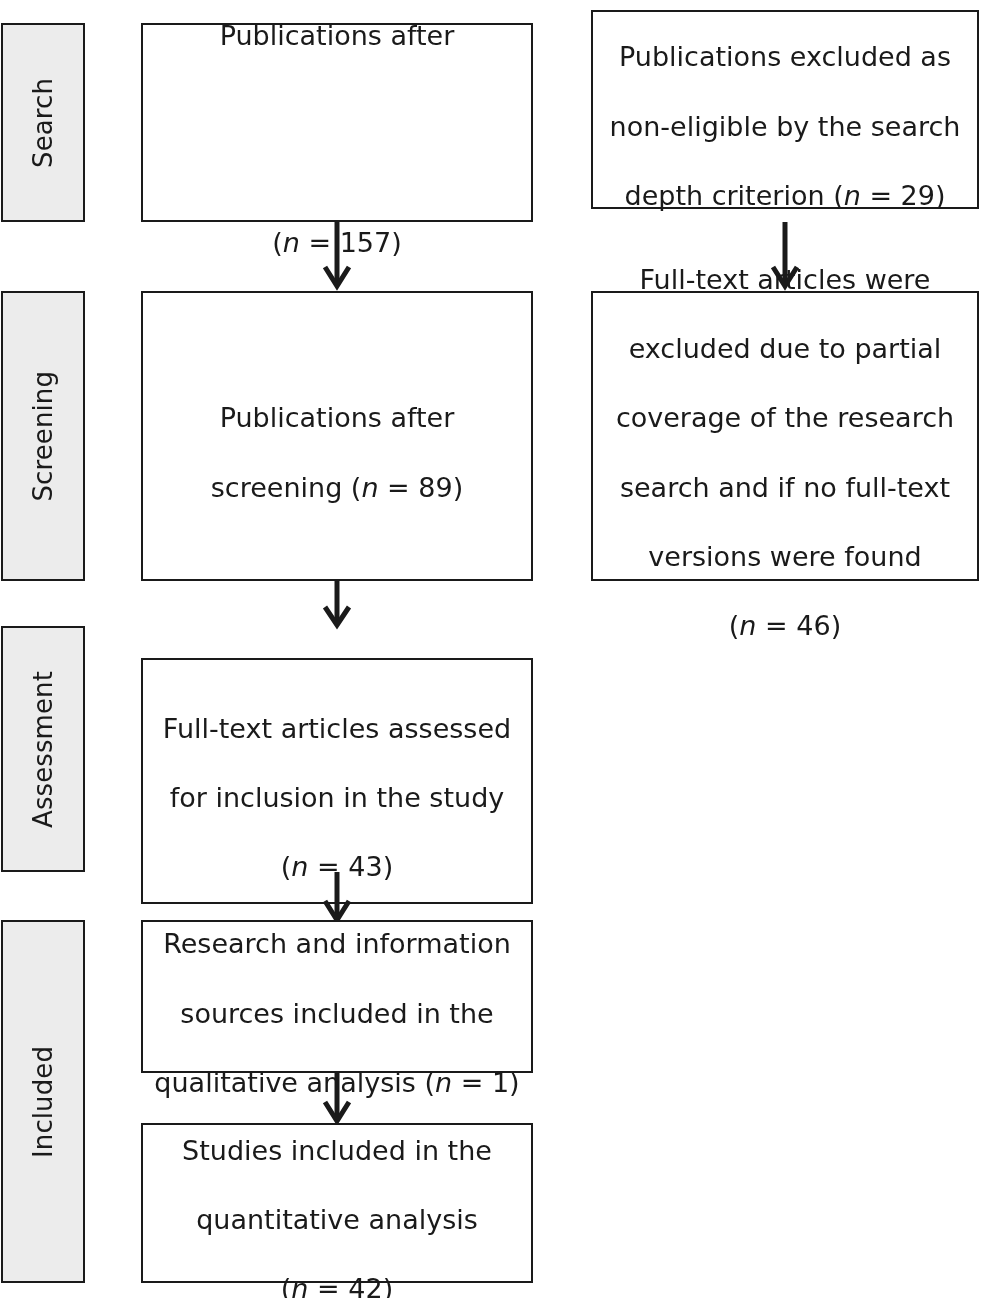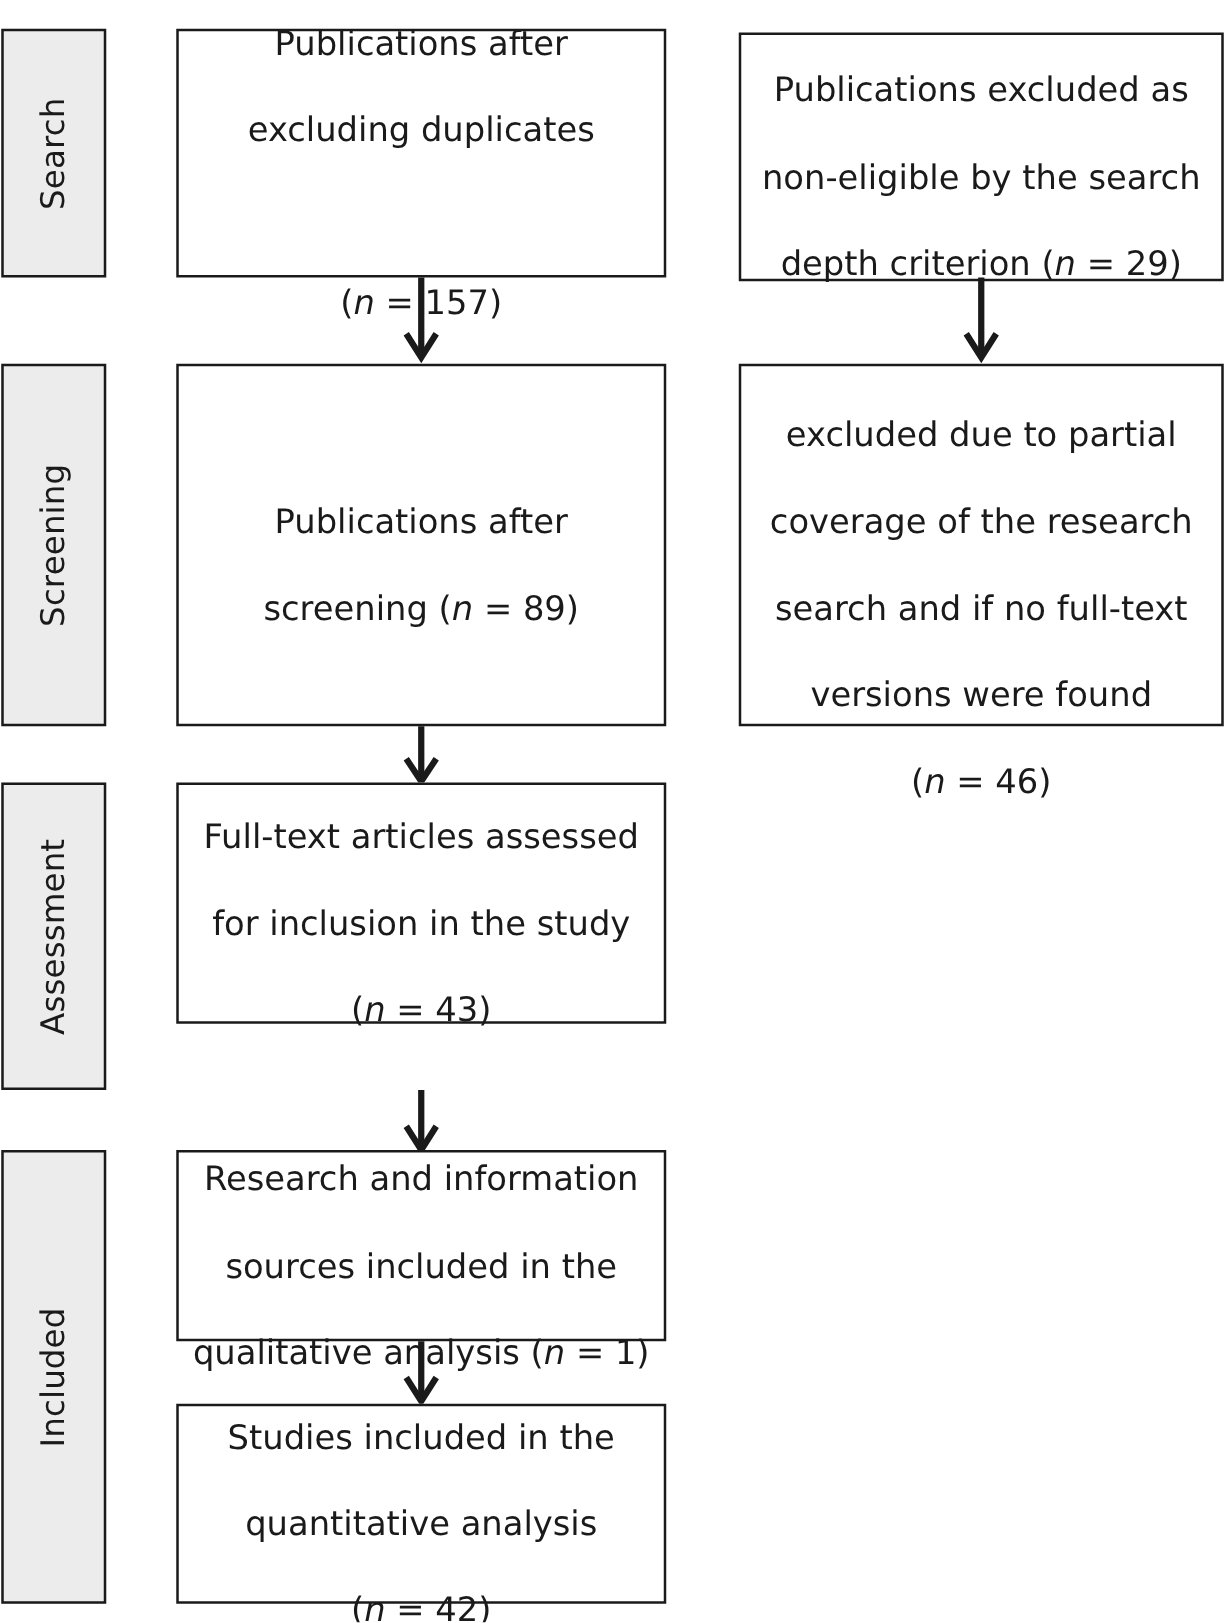--- a/index.html
+++ b/index.html
@@ -87,21 +87,21 @@
     <span class="vtext">Assessment</span>
   </div>
 
   <div class="stage-label" style="left:1px; top:920px; width:84px; height:363px;">
     <span class="vtext">Included</span>
   </div>
 
   <div class="flow-box" style="left:141px; top:23px; width:392px; height:199px;">
     <div class="btext">
       <span>Publications after</span><br>
-      <span>excluding duplicates</span><br>
+      <br>
       <br>
       <span>(</span><em>n</em><span> = 157)</span>
     </div>
   </div>
 
   <div class="arrow" style="left:322px; top:222px; width:30px; height:67px;">
     <svg width="30" height="67" viewBox="0 0 30 67">
       <line x1="15" y1="0" x2="15" y2="61" stroke="#1a1a1a" stroke-width="5"></line>
       <polyline points="3,45 15,64 27,45" fill="none" stroke="#1a1a1a" stroke-width="5"></polyline>
     </svg>
@@ -114,21 +114,21 @@
     </div>
   </div>
 
   <div class="arrow" style="left:322px; top:581px; width:30px; height:46px;">
     <svg width="30" height="46" viewBox="0 0 30 46">
       <line x1="15" y1="0" x2="15" y2="41" stroke="#1a1a1a" stroke-width="5"></line>
       <polyline points="3,26 15,44 27,26" fill="none" stroke="#1a1a1a" stroke-width="5"></polyline>
     </svg>
   </div>
 
-  <div class="flow-box" style="left:141px; top:626px; width:392px; height:193px;">
+  <div class="flow-box" style="left:141px; top:658px; width:392px; height:246px;">
     <div class="btext">
       <span>Full-text articles assessed</span><br>
       <span>for inclusion in the study</span><br>
       <span>(</span><em>n</em><span> = 43)</span>
     </div>
   </div>
 
   <div class="arrow" style="left:322px; top:872px; width:30px; height:50px;">
     <svg width="30" height="50" viewBox="0 0 30 50">
       <line x1="15" y1="0" x2="15" y2="45" stroke="#1a1a1a" stroke-width="5"></line>
@@ -152,38 +152,38 @@
   </div>
 
   <div class="flow-box" style="left:141px; top:1123px; width:392px; height:160px;">
     <div class="btext">
       <span>Studies included in the</span><br>
       <span>quantitative analysis</span><br>
       <span>(</span><em>n</em><span> = 42)</span>
     </div>
   </div>
 
-  <div class="flow-box" style="left:591px; top:26px; width:388px; height:199px;">
+  <div class="flow-box" style="left:591px; top:10px; width:388px; height:199px;">
     <div class="btext">
       <span>Publications excluded as</span><br>
       <span>non-eligible by the search</span><br>
       <span>depth criterion (</span><em>n</em><span> = 29)</span>
     </div>
   </div>
 
   <div class="arrow" style="left:770px; top:222px; width:30px; height:67px;">
     <svg width="30" height="67" viewBox="0 0 30 67">
       <line x1="15" y1="0" x2="15" y2="61" stroke="#1a1a1a" stroke-width="5"></line>
       <polyline points="3,45 15,64 27,45" fill="none" stroke="#1a1a1a" stroke-width="5"></polyline>
     </svg>
   </div>
 
   <div class="flow-box" style="left:591px; top:291px; width:388px; height:290px;">
     <div class="btext">
-      <br>
+      <span>Full-text articles were</span><br>
       <span>excluded due to partial</span><br>
       <span>coverage of the research</span><br>
       <span>search and if no full-text</span><br>
       <span>versions were found</span><br>
       <span>(</span><em>n</em><span> = 46)</span>
     </div>
   </div>
 
 </div>
 

